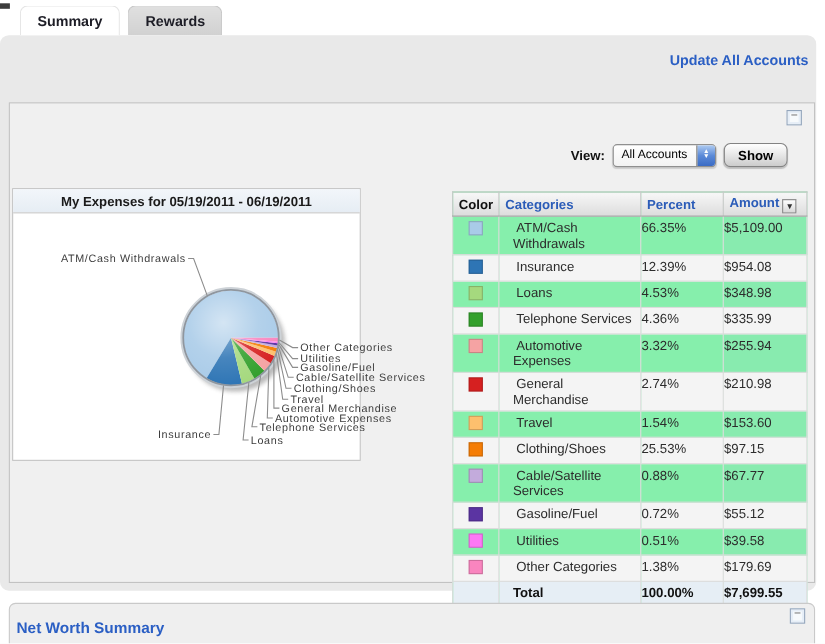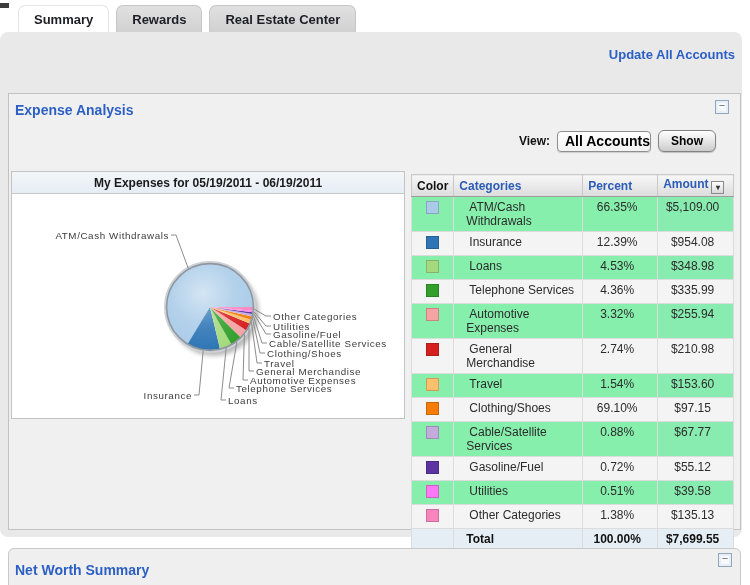--- a/index.html
+++ b/index.html
@@ -31,33 +31,33 @@
   .collapse-btn { position:absolute; width:14px; height:14px; background:#f7fafc;
                   border:1px solid #93a5bb; box-shadow:inset 0 0 0 2px #e6eef7;
                   color:#666; font-size:11px; line-height:9px; text-align:center; cursor:pointer; }
   #expense-collapse { right:11px; top:6px; }
 
   #view-controls { position:absolute; top:36px; right:24px; display:flex; align-items:center; gap:7px; }
   #view-label { font-size:12px; font-weight:bold; color:#111;margin-left:34px; }
   #view-select { width:94px; height:21px; border:1px solid #8f8f8f; border-radius:4px;
                  background:linear-gradient(#ffffff,#f2f2f2); display:flex; align-items:center;
                  overflow:hidden; cursor:pointer; box-shadow:0 1px 1px rgba(0,0,0,.15); }
-  #view-select .val { flex:1; font-size:14px; font-weight:bold; color:#000; padding-left:7px; white-space:nowrap; }
+  #view-select .val { flex:1; font-size:11px; font-weight:normal; color:#000; padding-left:7px; white-space:nowrap; }
   #view-select .stepper { width:17px; height:100%;
                  background:linear-gradient(#aecbf2,#5b8ad8 50%,#3a6bc4);
                  display:flex; flex-direction:column; align-items:center; justify-content:center;
                  border-left:1px solid #7a7a7a; }
   #view-select .stepper span { color:#fff; font-size:6px; line-height:5px; }
   #show-button { height:22px; padding:0 12px; border:1px solid #838383; border-radius:6px;
                  background:linear-gradient(#ffffff,#e9e9e9 45%,#cccccc);
                  font-size:12px; font-weight:bold; color:#000; cursor:pointer;
                  box-shadow:0 1px 1px rgba(0,0,0,.2); }
 
   
-  #chart-panel { position:absolute; left:2px; top:77px; width:394px; height:248px;
+  #chart-panel { position:absolute; left:2px; top:77px; width:317px; height:248px;
                  background:#fff; border:1px solid #c3c3c3; }
   #chart-header { height:22px; background:linear-gradient(#f2f6fa,#e6edf4); border-bottom:1px solid #c8c8c8;
                   display:flex; align-items:center; justify-content:center;
                   font-size:12px; font-weight:bold; color:#1a1a1a; }
   #pie-svg { display:block; }
   #pie-svg text { font-family:"Liberation Sans", sans-serif; font-size:9.8px; letter-spacing:.6px; fill:#3c3c3c; }
 
   
   #expense-table { position:absolute; left:402px; top:80px; width:323px; border-collapse:collapse;
                    background:#86efac; border:1px solid #b2b2b2; font-size:12px; color:#2c2c2c; }
@@ -72,21 +72,21 @@
   #amount-sort-icon { display:inline-block; width:13px; height:13px; margin-left:3px;
                       border:1px solid #8a8a8a; background:linear-gradient(#fff,#d8d8d8);
                       font-size:8px; line-height:11px; text-align:center; color:#333;
                       vertical-align:-2px; cursor:pointer; }
   #expense-table td { border:1px solid #dcdcdc; vertical-align:top; padding:3px 0; line-height:14px; }
   #expense-table tr.alt td { background:#f4f4f4; }
   td.c-color { text-align:center; }
   .swatch { display:inline-block; width:13px; height:13px; margin-top:1px;
             border:1px solid rgba(0,0,0,.18); }
   td.c-cat { padding-left:12px !important; padding-right:6px !important; text-indent:3px; }
-  td.c-pct, td.c-amt { text-align:center; padding-right:6px !important; white-space:nowrap; }
+  td.c-pct, td.c-amt { text-align:left; padding-right:6px !important; white-space:nowrap; }
   td.c-amt { background:rgba(170,195,215,.08); }
   #expense-table tr.total-row td { background:#e6eef5; font-weight:bold; color:#111;
             border-top:1px solid #aab6c2; }
   #expense-table tr.total-row td.c-cat { text-indent:0; }
 
   
   #networth-box { position:absolute; left:8px; top:548px; width:733px; height:60px;
                   background:#efefef; border:1px solid #c9c9c9; border-radius:6px 6px 0 0; }
   #networth-title { position:absolute; left:6px; top:13px; font-size:14px; font-weight:bold; color:#2b5fc4; }
   #networth-link-row { position:absolute; top:4px; right:8px; display:flex; align-items:center; gap:8px; }
@@ -95,29 +95,27 @@
 </style>
 </head>
 <body>
 
 <div id="page">
   <div id="artifact"></div>
 
   <div id="tabbar">
     <div class="tab active">Summary</div>
     <div class="tab">Rewards</div>
-    <div class="tab">Real Estate Center</div>
   </div>
 
   <div id="main"></div>
 
   <a id="update-link">Update All Accounts</a>
 
   <div id="expense-box">
-    <div id="expense-title">Expense Analysis</div>
     <div id="expense-collapse" class="collapse-btn">−</div>
 
     <div id="view-controls">
       <span id="view-label">View:</span>
       <div id="view-select">
         <span class="val">All Accounts</span>
         <span class="stepper">
             <span>▲</span>
             <span>▼</span>
           </span>
@@ -235,21 +233,21 @@
           </tr>
           <tr>
             <td class="c-color"><span class="swatch" style="background: rgb(253, 192, 110);"></span></td>
             <td class="c-cat">Travel</td>
             <td class="c-pct">1.54%</td>
             <td class="c-amt">$153.60</td>
           </tr>
           <tr class="alt">
             <td class="c-color"><span class="swatch" style="background: rgb(245, 125, 5);"></span></td>
             <td class="c-cat">Clothing/Shoes</td>
-            <td class="c-pct">69.10%</td>
+            <td class="c-pct">25.53%</td>
             <td class="c-amt">$97.15</td>
           </tr>
           <tr>
             <td class="c-color"><span class="swatch" style="background: rgb(195, 171, 220);"></span></td>
             <td class="c-cat">Cable/Satellite Services</td>
             <td class="c-pct">0.88%</td>
             <td class="c-amt">$67.77</td>
           </tr>
           <tr class="alt">
             <td class="c-color"><span class="swatch" style="background: rgb(91, 52, 162);"></span></td>
@@ -260,21 +258,21 @@
           <tr>
             <td class="c-color"><span class="swatch" style="background: rgb(253, 120, 245);"></span></td>
             <td class="c-cat">Utilities</td>
             <td class="c-pct">0.51%</td>
             <td class="c-amt">$39.58</td>
           </tr>
           <tr class="alt">
             <td class="c-color"><span class="swatch" style="background: rgb(249, 133, 191);"></span></td>
             <td class="c-cat">Other Categories</td>
             <td class="c-pct">1.38%</td>
-            <td class="c-amt">$135.13</td>
+            <td class="c-amt">$179.69</td>
           </tr>
         </tbody>
       <tfoot>
         <tr class="total-row">
           <td class="c-color"></td>
           <td class="c-cat">Total</td>
           <td class="c-pct">100.00%</td>
           <td class="c-amt">$7,699.55</td>
         </tr>
       </tfoot>

